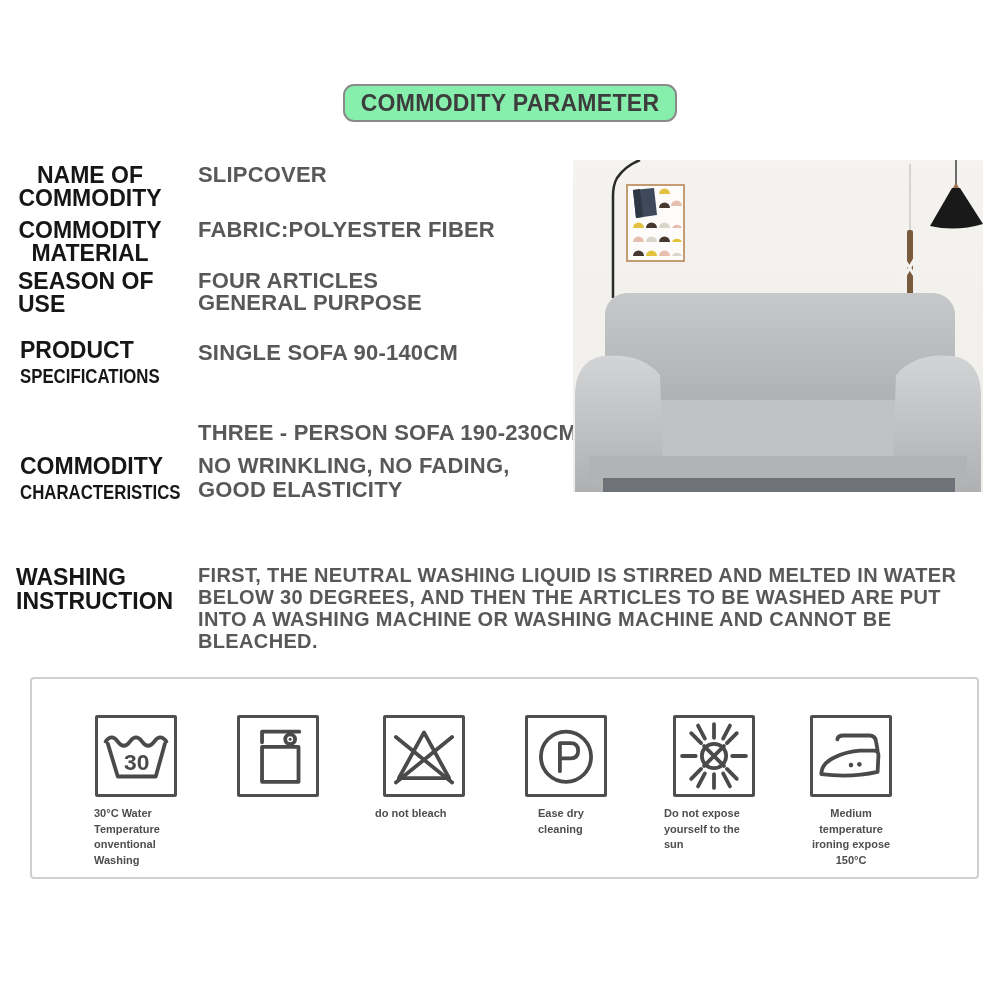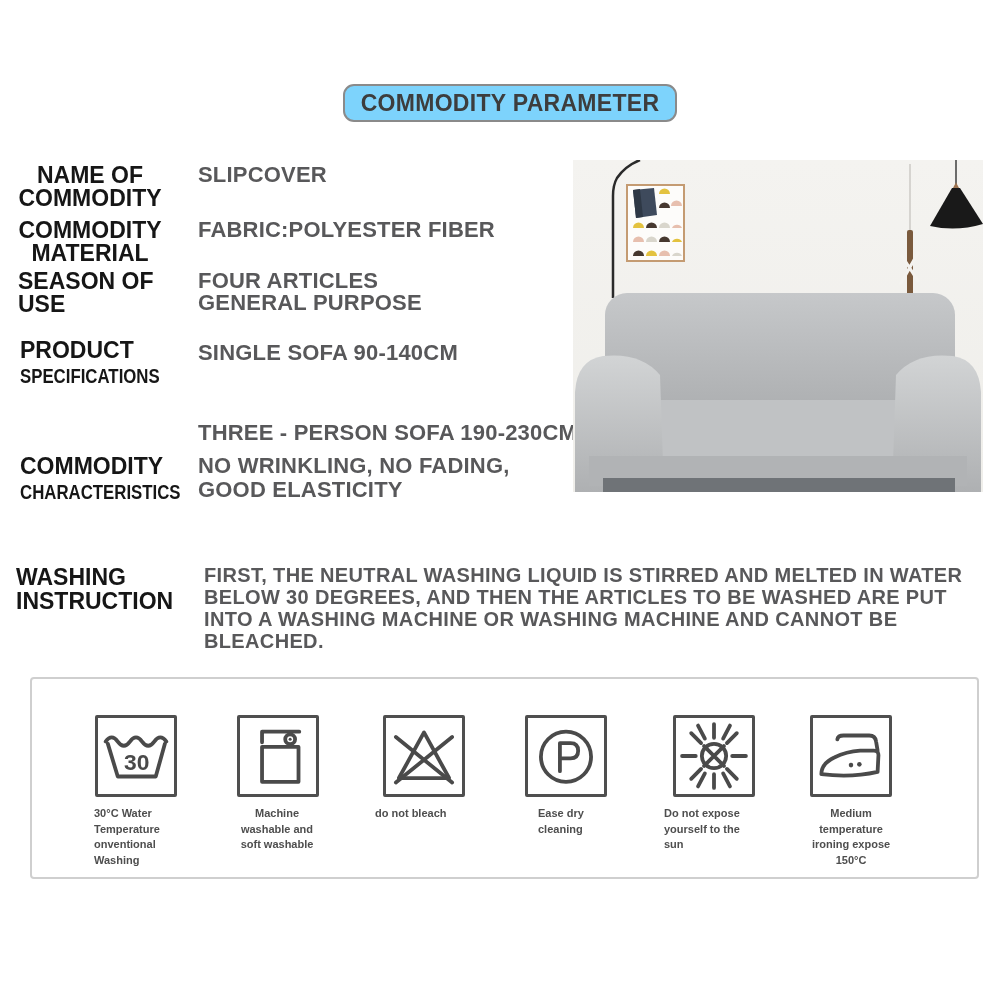--- a/index.html
+++ b/index.html
@@ -2,28 +2,28 @@
 <html><head>
 <meta charset="utf-8">
 <style>
   html,body{margin:0;padding:0;background:#ffffff;}
   #page{position:relative;width:1000px;height:1000px;background:#ffffff;overflow:hidden;
         font-family:"Liberation Sans","DejaVu Sans",sans-serif;}
   .abs{position:absolute;white-space:nowrap;}
   
   #title-box{position:absolute;left:343px;top:84px;width:330px;height:34px;
              border:2px solid #8a8a8a;border-radius:11px;text-align:center;line-height:34px;
-             font-size:23px;font-weight:bold;color:#3d3d3d;letter-spacing:.3px;background:#7dd3fc;}
+             font-size:23px;font-weight:bold;color:#3d3d3d;letter-spacing:.3px;background:#86efac;}
   
   .lab{font-weight:bold;color:#161616;font-size:23px;line-height:23px;}
   .ctr{left:10px;width:160px;text-align:center;}
   .cond{font-size:21px;transform:scaleX(.8);transform-origin:0 50%;}
   
   .val{left:198px;font-weight:bold;color:#58585a;font-size:22px;line-height:22px;letter-spacing:.2px;}
-  .para{left:204px;font-weight:bold;color:#58585a;font-size:20px;line-height:20px;letter-spacing:.35px;}
+  .para{left:198px;font-weight:bold;color:#58585a;font-size:20px;line-height:20px;letter-spacing:.35px;}
   
   #lb-n1{top:164px;} #lb-n2{top:187px;}
   #lb-m1{top:219px;} #lb-m2{top:242px;}
   #lb-s1{left:18px;top:270px;} #lb-s2{left:18px;top:293px;}
   #lb-p1{left:20px;top:339px;} #lb-p2{left:20px;top:364px;}
   #lb-c1{left:20px;top:455px;} #lb-c2{left:20px;top:480px;}
   #lb-w1{left:16px;top:566px;} #lb-w2{left:16px;top:590px;}
   
   #v-slip{top:164px;} #v-fab{top:219px;}
   #v-fs1{top:270px;} #v-fs2{top:292px;}
@@ -200,25 +200,20 @@
       <circle cx="61" cy="61" r="3" fill="#4a4a4a"></circle>
     </svg>
   </div>
 
   <div class="care-label cl1">
     <div>30°C Water</div>
     <div>Temperature</div>
     <div>onventional</div>
     <div>Washing</div>
   </div>
-  <div class="care-label cl2">
-    <div>Machine</div>
-    <div>washable and</div>
-    <div>soft washable</div>
-  </div>
   <div class="care-label cl3">
     <div>do not bleach</div>
   </div>
   <div class="care-label cl4">
     <div>Ease dry</div>
     <div>cleaning</div>
   </div>
   <div class="care-label cl5">
     <div>Do not expose</div>
     <div>yourself to the</div>

